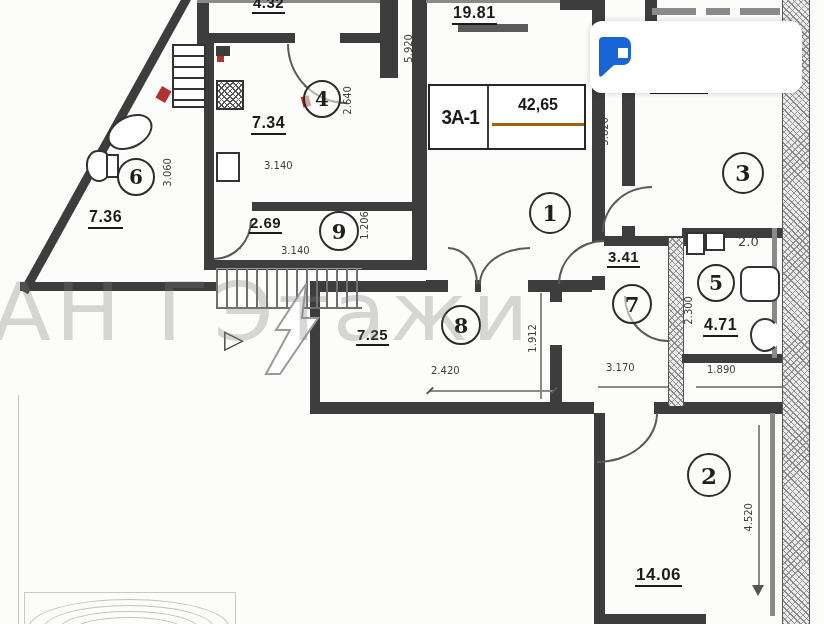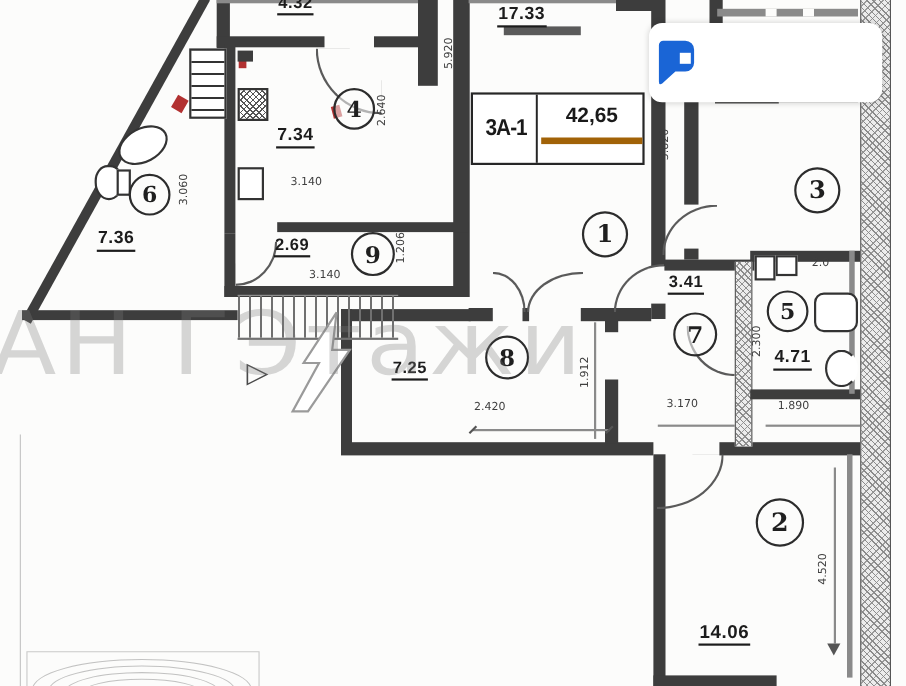--- a/index.html
+++ b/index.html
@@ -30,21 +30,21 @@
      font-family:"DejaVu Sans",sans-serif;pointer-events:none;}
   #logo-card{position:absolute;left:590px;top:21px;width:212px;height:72px;background:#fff;border-radius:12px;
      box-shadow:0 0 6px rgba(0,0,0,.18);z-index:10;display:flex;align-items:center;padding:0 6px;box-sizing:border-box;}
   #logo-text{font-size:30px;font-weight:bold;color:#1a65d6;letter-spacing:0.2px;margin-left:8px;
      font-family:"Liberation Sans",sans-serif;}
   #unit-card{position:absolute;left:428px;top:84px;width:154px;height:62px;border:2.5px solid #262626;
      background:rgba(255,255,255,.88);display:grid;grid-template-columns:62px 1fr;z-index:5;}
   #unit-card .ucell{display:flex;align-items:center;justify-content:center;font-weight:bold;color:#1a1a1a;
      font-family:"Liberation Sans",sans-serif;}
   #unit-label{grid-row:1/3;border-right:2px solid #262626;font-size:21px;letter-spacing:-1px;transform:scaleX(.9);}
-  #unit-top{border-bottom:6px solid #a16207;font-size:19px;}
+  #unit-top{border-bottom:3px solid #a16207;font-size:16px;}
   #unit-bottom{font-size:20px;}
   .tick{position:absolute;width:1.5px;height:9px;background:#555;transform:rotate(45deg);}
   .swirl{position:absolute;border:1px solid rgba(125,125,125,.45);border-radius:50%;}
 </style>
 </head>
 <body>
 
 <div id="plan">
 
   <div class="wall" style="left:183px;top:-4px;width:9px;height:336px;transform:rotate(29deg);transform-origin:top left;"></div>
@@ -131,21 +131,21 @@
   <div class="thin" style="left:430px;top:390px;width:124px;height:1.5px;"></div>
   <div class="tick" style="left:429px;top:386px;"></div>
   <div class="tick" style="left:553px;top:386px;"></div>
   <div class="thin" style="left:598px;top:386px;width:70px;height:1.5px;"></div>
   <div class="thin" style="left:696px;top:386px;width:86px;height:1.5px;"></div>
   <div class="thin" style="left:540px;top:293px;width:1.5px;height:106px;"></div>
   <div class="thin" style="left:758px;top:425px;width:1.5px;height:160px;"></div>
   <div style="position:absolute;left:752px;top:585px;width:0;height:0;border:6px solid transparent;border-top:11px solid #555;"></div>
 
   <div class="lbl" style="left:252px;top:-5px;font-size:15px;">4.32</div>
-  <div class="lbl" style="left:452px;top:5px;font-size:16px;">17.33</div>
+  <div class="lbl" style="left:452px;top:5px;font-size:16px;">19.81</div>
   <div class="lbl" style="left:251px;top:115px;font-size:16px;">7.34</div>
   <div class="lbl" style="left:88px;top:209px;font-size:16px;">7.36</div>
   <div class="lbl" style="left:249px;top:215px;font-size:15px;">2.69</div>
   <div class="lbl" style="left:356px;top:327px;font-size:15px;">7.25</div>
   <div class="lbl" style="left:607px;top:249px;font-size:15px;">3.41</div>
   <div class="lbl" style="left:703px;top:317px;font-size:16px;">4.71</div>
   <div class="lbl" style="left:635px;top:566px;font-size:17px;text-align:center;">14.06</div>
 
   <div class="circ" style="left:529px;top:192px;width:38px;height:38px;font-size:22px;">
       <span>1</span>
@@ -181,21 +181,21 @@
   <div class="dim vdim" style="left:163px;top:158px;">3.060</div>
   <div class="dim" style="left:281px;top:246px;">3.140</div>
   <div class="dim vdim" style="left:360px;top:211px;">1.206</div>
   <div class="dim" style="left:431px;top:366px;">2.420</div>
   <div class="dim vdim" style="left:528px;top:324px;">1.912</div>
   <div class="dim" style="left:606px;top:363px;">3.170</div>
   <div class="dim vdim" style="left:684px;top:296px;">2.300</div>
   <div class="dim" style="left:707px;top:365px;">1.890</div>
   <div class="dim vdim" style="left:600px;top:117px;">3.820</div>
   <div class="dim vdim" style="left:744px;top:503px;">4.520</div>
-  <div class="dim" style="left:738px;top:235px;font-size:10px;">2.0</div>
+  <div class="dim" style="left:738px;top:235px;font-size:13px;">2.0</div>
 
   <div id="unit-card">
     <div class="ucell" id="unit-label">3А-1</div>
     <div class="ucell" id="unit-top">42,65</div>
   </div>
 
   <div id="watermark">АН ГЭтажи</div>
 
   <div style="position:absolute;left:24px;top:592px;width:210px;height:32px;border:1px solid rgba(125,125,125,.4);border-bottom:none;">
     <div class="swirl" style="left:4px;top:6px;width:198px;height:54px;"></div>

